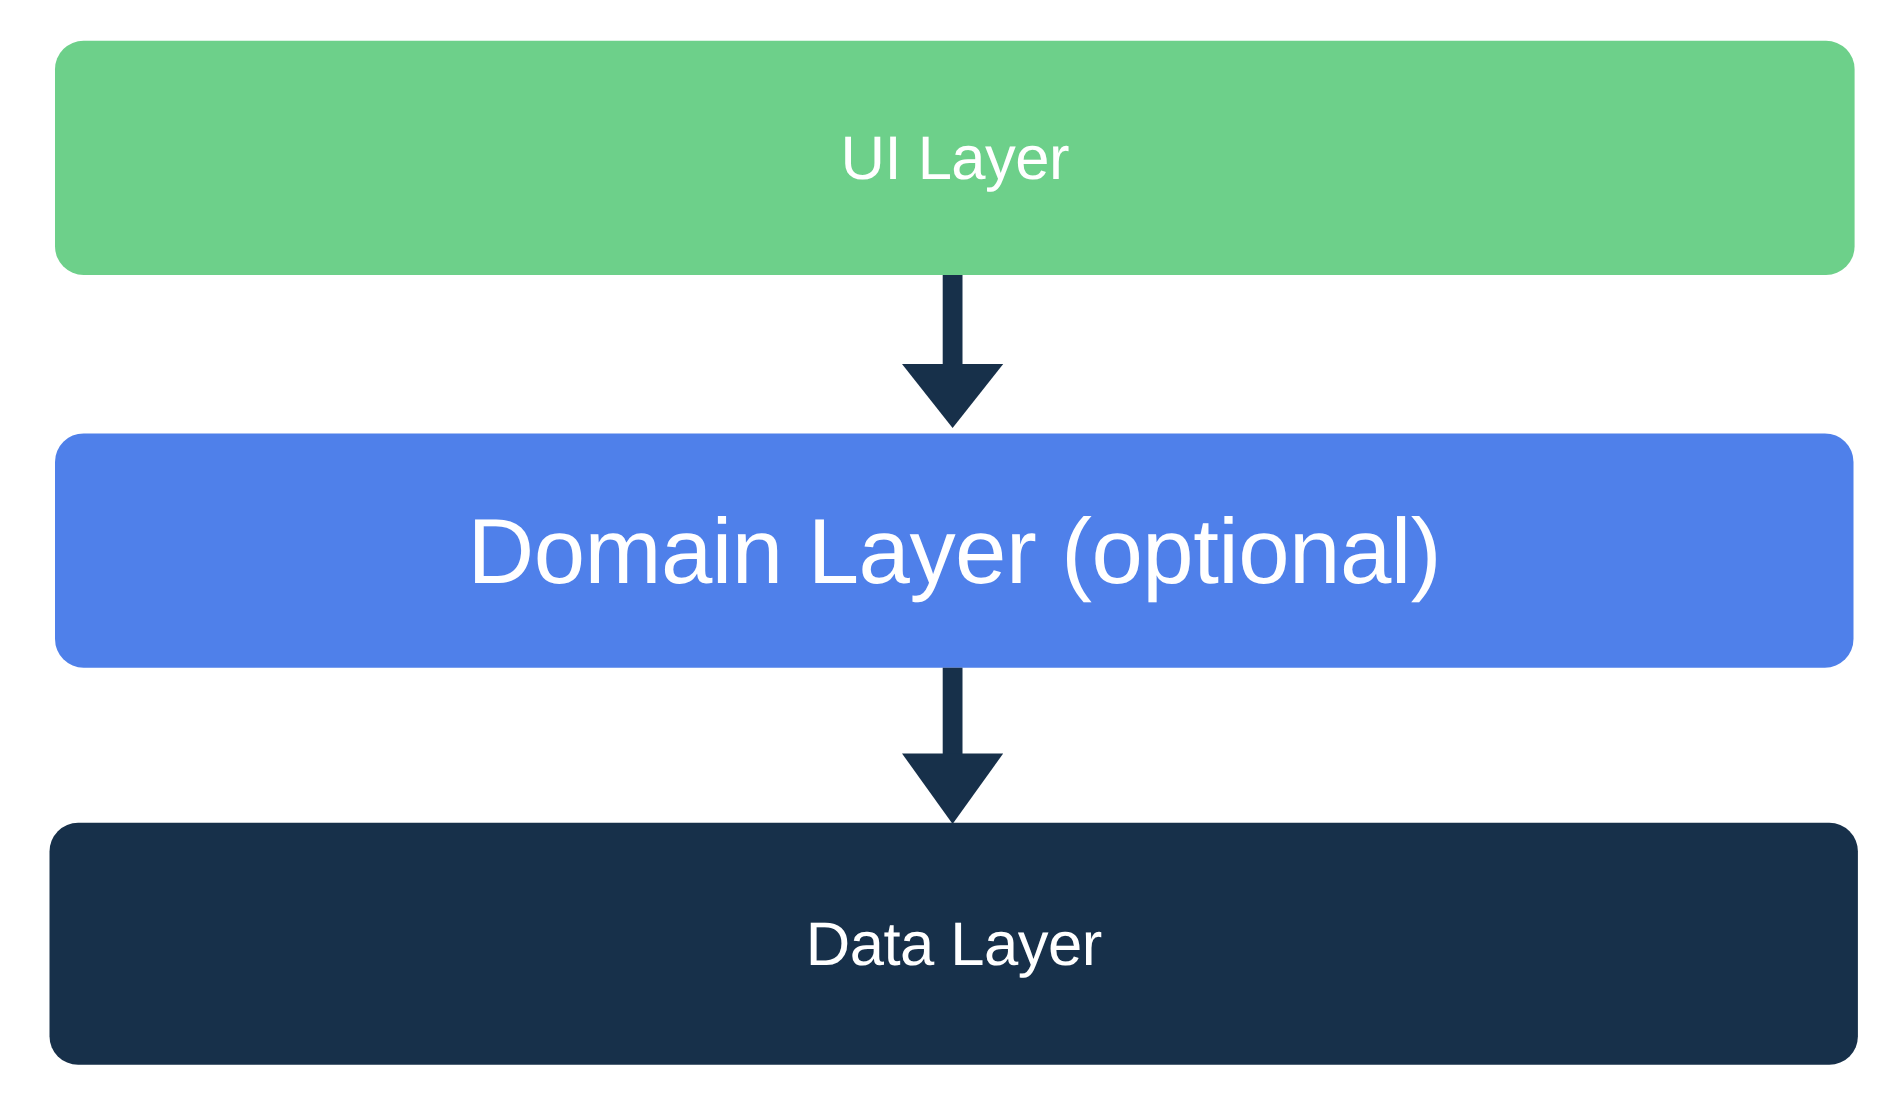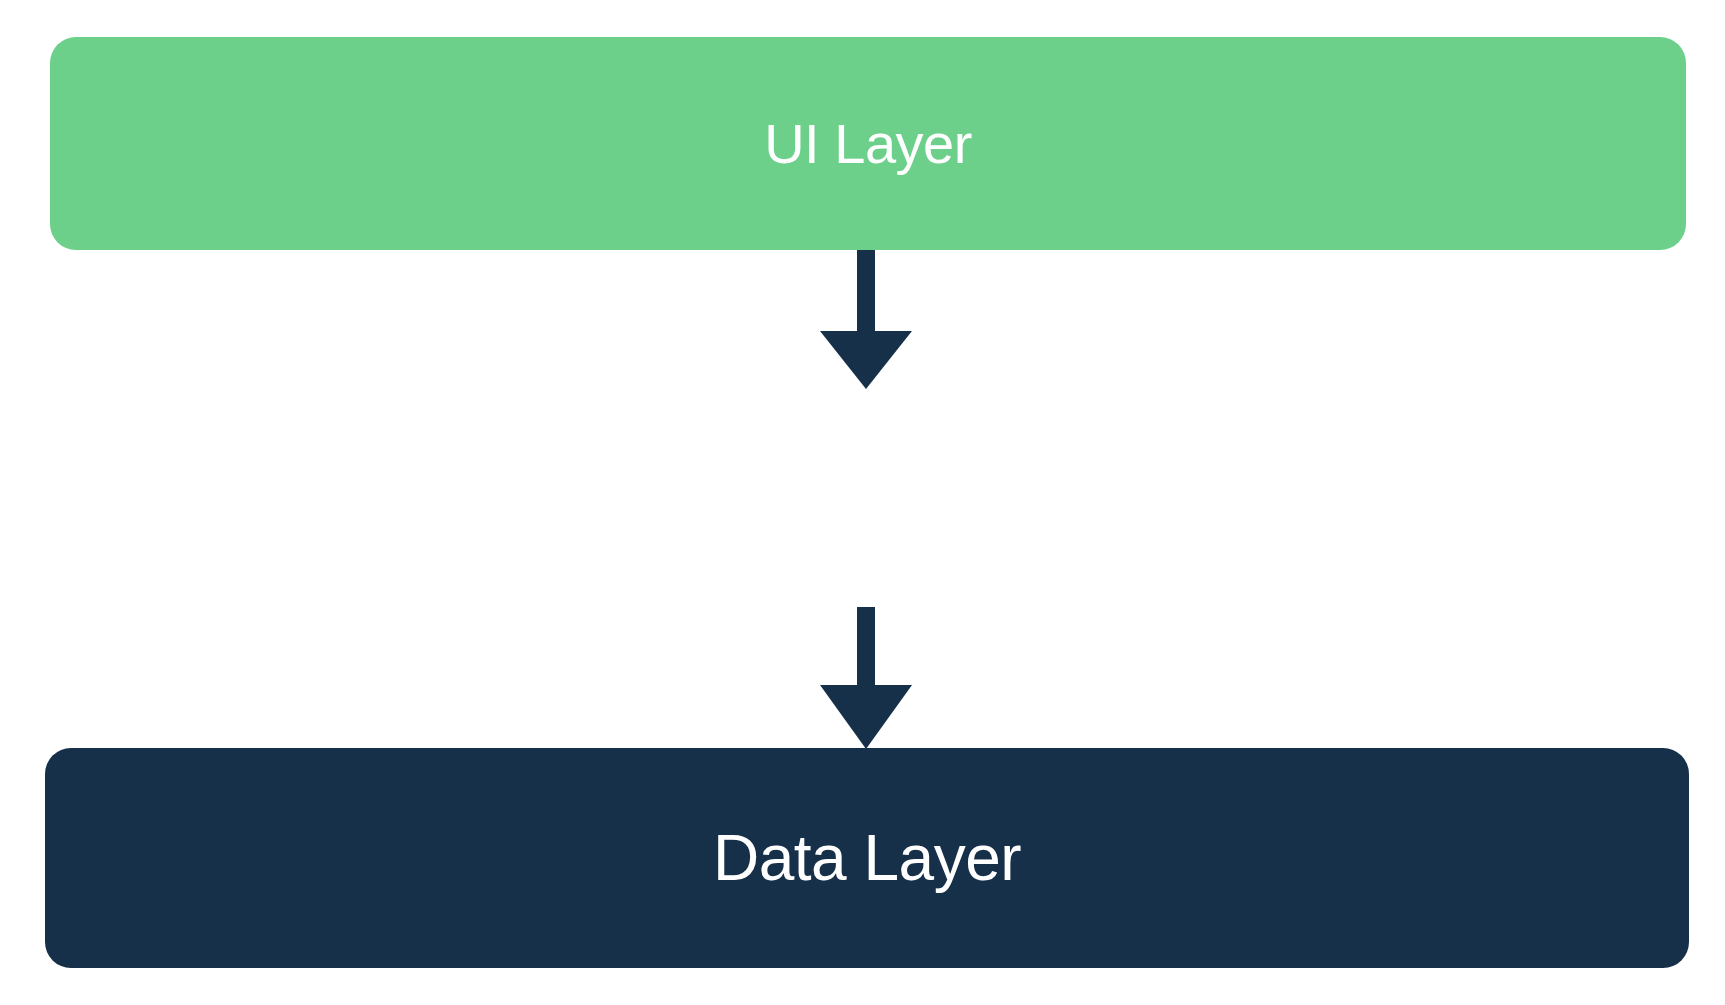--- a/index.html
+++ b/index.html
@@ -55,21 +55,21 @@
     font-size: 84px;
   }
   #data-layer-box {
     left: 45px;
     top: 748px;
     width: 1644px;
     height: 220px;
     background: #17304A;
   }
   #data-layer-box .layer-label {
-    font-size: 64px;
+    font-size: 56px;
   }
   .connector-arrow {
     position: absolute;
     left: 0;
     top: 0;
     width: 1725px;
     height: 1005px;
     pointer-events: none;
   }
 </style>
@@ -82,20 +82,23 @@
     <span class="layer-label">UI Layer</span>
   </div>
 
   <svg class="connector-arrow" id="arrow-ui-to-domain" viewBox="0 0 1725 1005" width="1725" height="1005">
     <g fill="#17304A" stroke="none">
       <rect x="857" y="250" width="18" height="86"></rect>
       <polygon points="820,331 912,331 866,389"></polygon>
     </g>
   </svg>
 
+  <div class="layer-box" id="domain-layer-box">
+    <span class="layer-label">Domain Layer (optional)</span>
+  </div>
 
   <svg class="connector-arrow" id="arrow-domain-to-data" viewBox="0 0 1725 1005" width="1725" height="1005">
     <g fill="#17304A" stroke="none">
       <rect x="857" y="607" width="18" height="84"></rect>
       <polygon points="820,685 912,685 866,749"></polygon>
     </g>
   </svg>
 
   <div class="layer-box" id="data-layer-box">
     <span class="layer-label">Data Layer</span>

